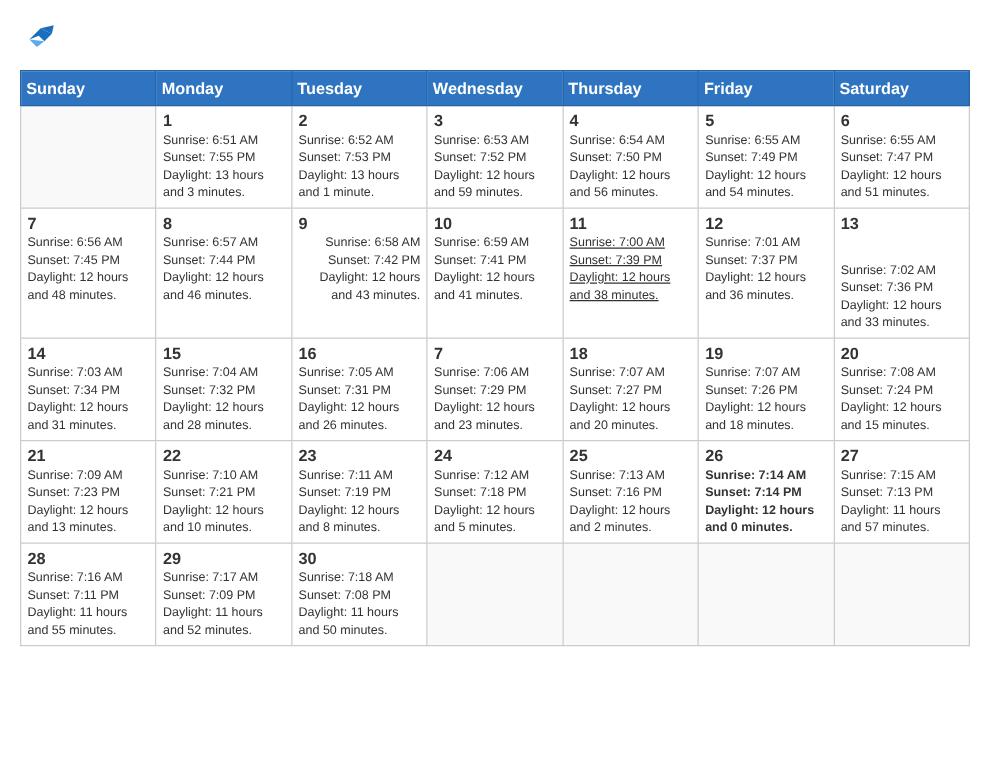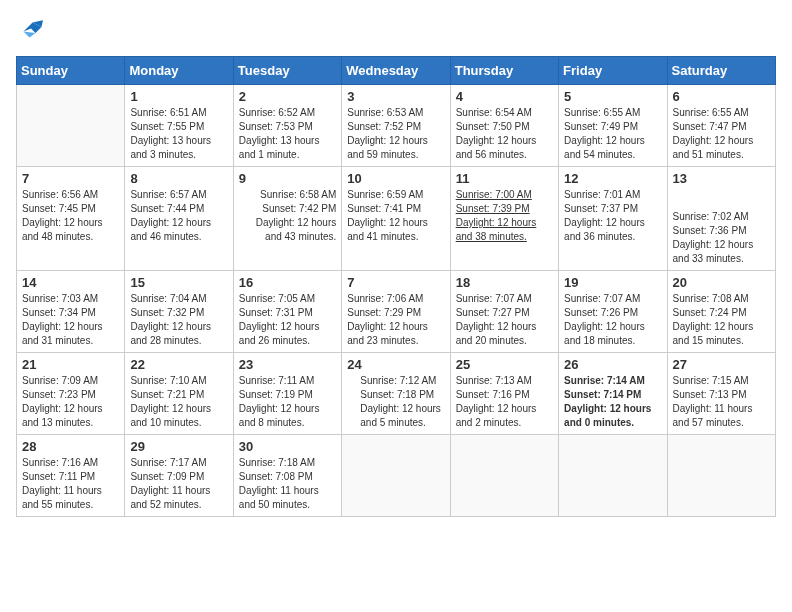--- a/index.html
+++ b/index.html
@@ -276,21 +276,21 @@
         </td>
         <td>
           <span class="day-number">23</span>
           <div class="cell-info" style="white-space: pre-line;">Sunrise: 7:11 AM
 Sunset: 7:19 PM
 Daylight: 12 hours
 and 8 minutes.</div>
         </td>
         <td>
           <span class="day-number">24</span>
-          <div class="cell-info" style="white-space: pre-line; margin-left: 13px;">Sunrise: 7:12 AM
+          <div class="cell-info" style="white-space: pre-line;">Sunrise: 7:12 AM
 Sunset: 7:18 PM
 Daylight: 12 hours
 and 5 minutes.</div>
         </td>
         <td>
           <span class="day-number">25</span>
           <div class="cell-info" style="white-space: pre-line;">Sunrise: 7:13 AM
 Sunset: 7:16 PM
 Daylight: 12 hours
 and 2 minutes.</div>

